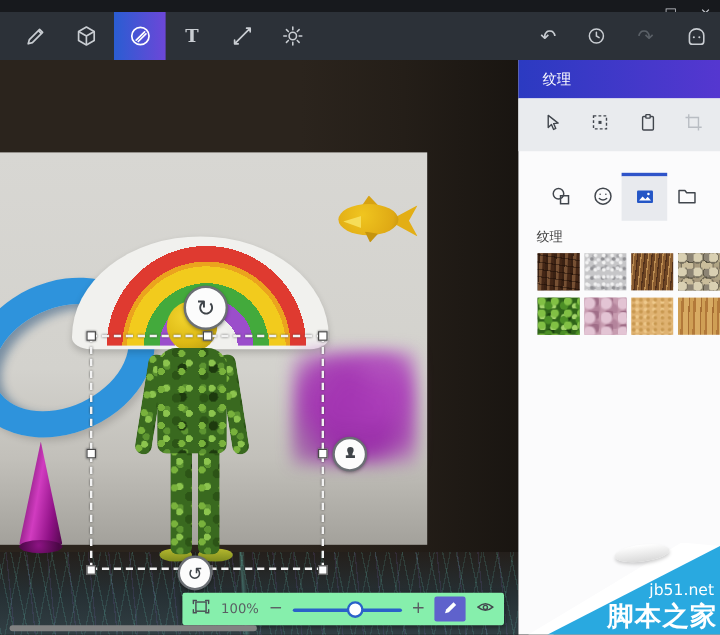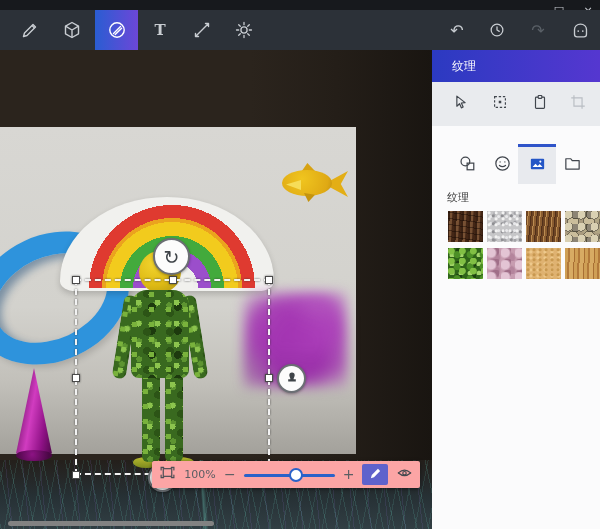--- a/index.html
+++ b/index.html
@@ -93,21 +93,21 @@
           box-sizing:border-box;filter:drop-shadow(0 0 1px rgba(40,40,40,.7));}
   .handle{width:8px;height:8px;background:#fff;border:1px solid #4a4a4a;box-sizing:border-box;}
   .hcircle{border-radius:50%;background:#fcfcfc;border:2px solid #6b6f74;box-sizing:border-box;
            display:flex;align-items:center;justify-content:center;color:#3f4449;
            box-shadow:0 1px 3px rgba(0,0,0,.35);}
   .rot-top{left:153px;top:238px;width:37px;height:37px;font-size:19px;}
   .stamp-c{left:277px;top:364px;width:29px;height:29px;}
   .rot-bottom{left:148px;top:463px;width:29px;height:29px;font-size:15px;}
 
   
-  .zoombar{left:152px;top:461px;width:268px;height:27px;background:#fca5a5;border-radius:2px;
+  .zoombar{left:152px;top:494px;width:268px;height:27px;background:#86efac;border-radius:2px;
            box-shadow:0 1px 4px rgba(0,0,0,.45);display:flex;align-items:center;
            padding:0 7px;box-sizing:border-box;gap:8px;color:#4a4f55;}
   .zoom-pct{font-size:11px;color:#5a5e63;min-width:32px;text-align:center;}
   .zstep{font-size:14px;color:#5a5e63;width:12px;text-align:center;line-height:27px;}
   .slider{position:relative;width:96px;height:14px;}
   .slider .track{position:absolute;left:0;top:6px;width:100%;height:3px;background:#2a62c9;border-radius:2px;}
   .slider .thumb{position:absolute;left:calc(57% - 7px);top:0;width:14px;height:14px;border-radius:50%;
            background:#fff;border:2px solid #2a62c9;box-sizing:border-box;}
   .pencil-btn{width:27px;height:21px;background:#5f62cc;border-radius:2px;display:flex;
            align-items:center;justify-content:center;}
@@ -385,14 +385,21 @@
 
   <div class="abs tx bark" style="left:448px;top:211px;"></div>
   <div class="abs tx glitter" style="left:487px;top:211px;"></div>
   <div class="abs tx hair" style="left:526px;top:211px;"></div>
   <div class="abs tx pebbles" style="left:565px;top:211px;"></div>
   <div class="abs tx leaves" style="left:448px;top:248px;"></div>
   <div class="abs tx marble" style="left:487px;top:248px;"></div>
   <div class="abs tx sand" style="left:526px;top:248px;"></div>
   <div class="abs tx wood" style="left:565px;top:248px;"></div>
 
+  <div class="abs wm-box">
+    <div class="wm-white"></div>
+    <div class="wm-curl"></div>
+    <div class="wm-blue"></div>
+    <div class="wm-t1">jb51.net</div>
+    <div class="wm-t2">脚本之家</div>
+  </div>
 
 </div>
 
 </body></html>

